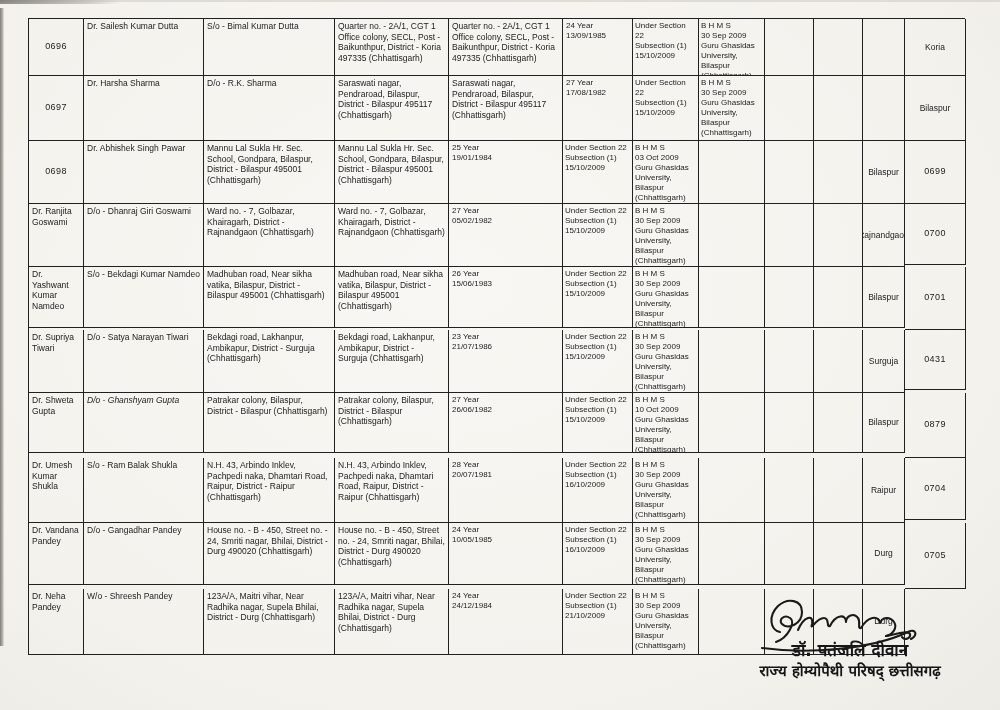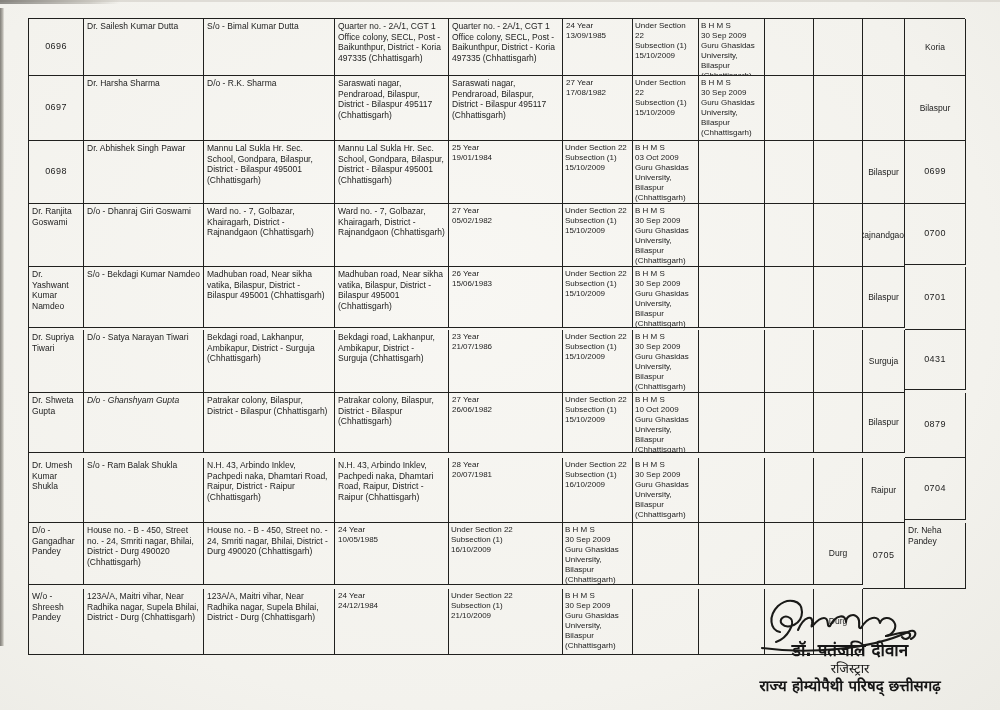--- a/index.html
+++ b/index.html
@@ -222,20 +222,21 @@
       <div class="cell c-deg" style="height: 65px;">B H M S
 30 Sep 2009
 Guru Ghasidas
 University,  Bilaspur
 (Chhattisgarh)</div>
       <div class="cell c-empty" style="height: 65px;"></div>
       <div class="cell c-empty" style="height: 65px;"></div>
       <div class="cell c-empty" style="height: 65px;"></div>
       <div class="cell c-district" style="height: 65px;">Raipur</div>
       <div class="cell c-reg" style="height: 62px;">0704</div>
+      <div class="cell c-name" style="height: 62px;">Dr. Vandana Pandey</div>
       <div class="cell c-rel" style="height: 62px;">D/o - Gangadhar Pandey</div>
       <div class="cell c-addr" style="height: 62px;">House no. - B - 450, Street no. - 24, Smriti nagar, Bhilai, District - Durg 490020 (Chhattisgarh)</div>
       <div class="cell c-addr" style="height: 62px;">House no. - B - 450, Street no. - 24, Smriti nagar, Bhilai, District - Durg 490020  (Chhattisgarh)</div>
       <div class="cell c-age" style="height: 62px;">24 Year
 10/05/1985</div>
       <div class="cell c-sec" style="height: 62px;">Under Section 22
 Subsection (1)
 16/10/2009</div>
       <div class="cell c-deg" style="height: 62px;">B H M S
 30 Sep 2009
@@ -271,17 +272,16 @@
     <g fill="none" stroke="#1a1a18" stroke-width="2.1" stroke-linecap="round" stroke-linejoin="round">
       <path d="M22,40 C12,38 10,24 20,14 C30,5 44,8 44,20 C44,32 30,38 24,32 C20,28 26,22 32,26 C38,30 30,46 18,50"></path>
       <path d="M40,38 C46,24 56,22 54,32 C52,40 58,26 66,26 C72,26 68,36 72,34 C78,22 88,22 88,30 C88,24 96,20 100,26 C103,30 99,37 103,36 C110,24 120,23 122,31 C124,25 132,24 136,30 C140,36 134,43 128,44"></path>
       <path d="M128,44 C140,42 150,38 152,42 C153,46 147,49 144,45"></path>
       <path d="M4,56 C48,62 112,58 150,40 C158,36 160,43 153,47"></path>
     </g>
   </svg>
 
   <div class="footer">
     <div class="sig-name">डॉ. पतंजलि दीवान</div>
-    <div class="sig-title">रजिस्ट्रार</div>
     <div class="sig-org">राज्य होम्योपैथी परिषद् छत्तीसगढ़</div>
   </div>
 
 </div>
 
 </body></html>

